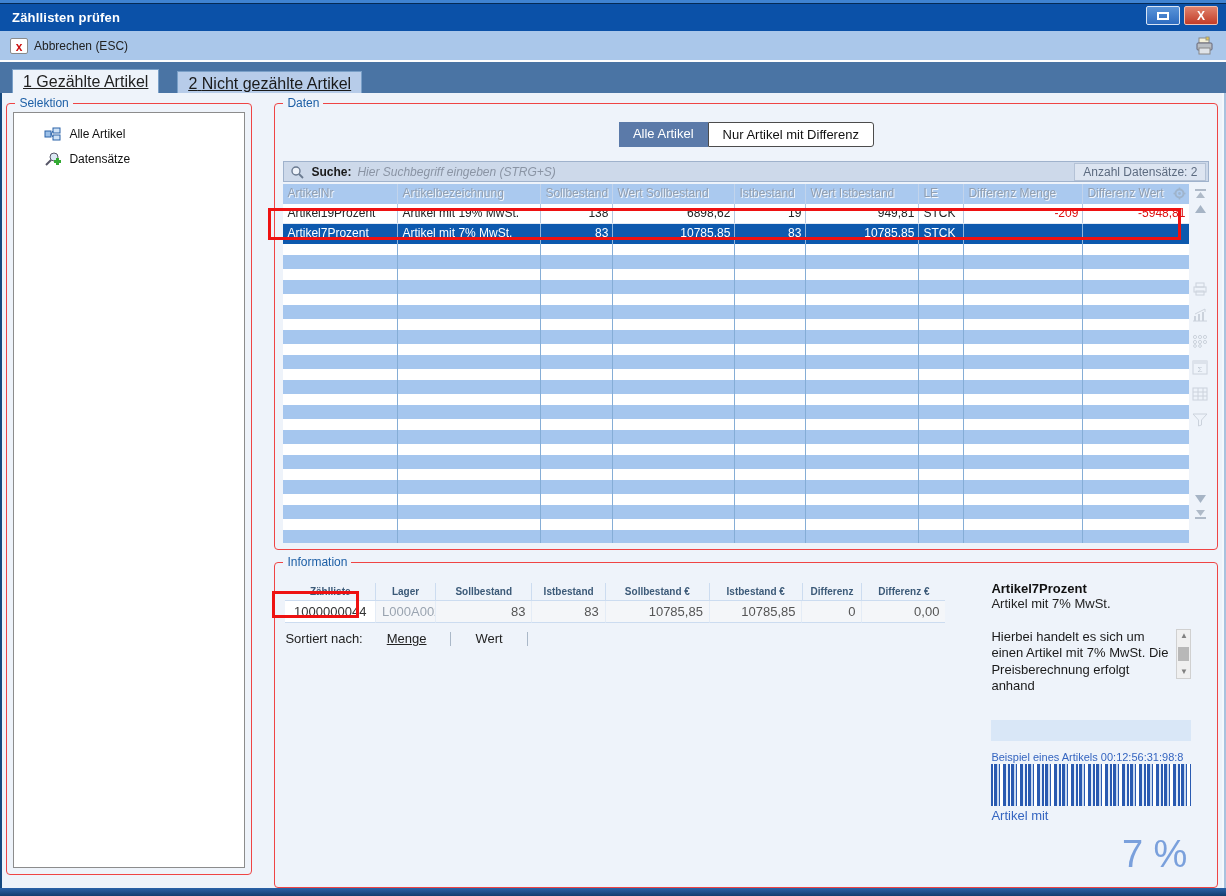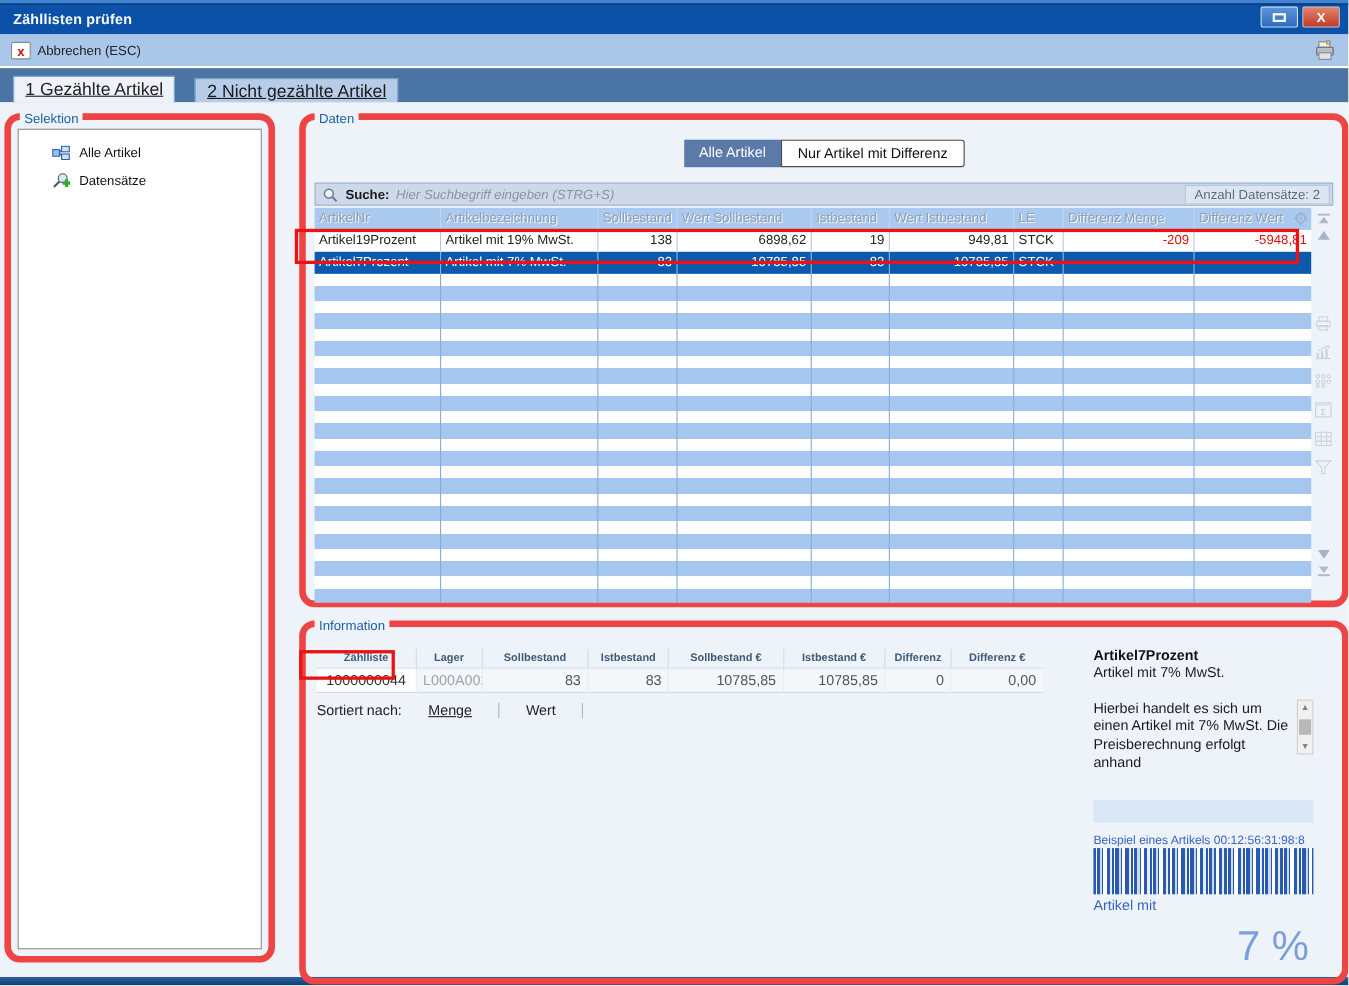--- a/index.html
+++ b/index.html
@@ -1,18 +1,18 @@
 <!DOCTYPE html>
 <html><head>
 <meta charset="utf-8">
 <style>
   * { margin:0; padding:0; box-sizing:border-box; }
   html,body { background:#fff; }
   body { font-family:"Liberation Sans","DejaVu Sans",sans-serif; font-size:12px; color:#222; }
-  #page { position:relative; width:1226px; height:896px; overflow:hidden; background:#fef9c3; }
+  #page { position:relative; width:1226px; height:896px; overflow:hidden; background:#701a75; }
 
   
   .titlebar { position:relative; height:31px; background:#0b51a8; border-top:3px solid #3f83d2; box-shadow:inset 0 1px 0 #052a55; display:flex; align-items:center; }
   .titlebar .title { color:#fff; font-weight:bold; font-size:13px; padding-left:12px; letter-spacing:.2px; }
   .winbtns { position:absolute; right:8px; top:3px; display:flex; gap:4px; }
   .wbtn { width:34px; height:19px; border:1px solid #d8e4f4; border-radius:2px; display:flex; align-items:center; justify-content:center; }
   .wbtn.restore { background:linear-gradient(#5a94d8,#2e6cc0); }
   .wbtn.close { background:linear-gradient(#e0826c,#c23c28); border-color:#f0c0b0; }
   .restore-glyph { width:12px; height:8px; border:2px solid #fff; background:transparent; }
   .close-glyph { color:#fff; font-weight:bold; font-size:12px; line-height:1; }
@@ -29,21 +29,21 @@
   .tab.inactive { background:#b7cce9; color:#1a1a1a; }
   .u { text-decoration:underline; }
 
   .frame { display:flex; height:795px; }
   .frame-left { width:12px; background:linear-gradient(90deg,#16497f 0 4px,#4a74a4 4px 100%); }
   .frame-right { width:18px; background:linear-gradient(90deg,#f4f8fd 0 2px,#a9c2de 2px 5px,#4d79ae 5px 12px,#1c4c86 12px 100%); }
   .frame-bottom { height:8px; background:linear-gradient(#2a62a8,#123d6e); }
   .content { flex:1; background:#eef3fa; position:relative; padding:10px 4px 0 4px; display:flex; }
 
   
-  .groupbox { position:relative; border:6px solid #ef4444; border-radius:14px; }
+  .groupbox { position:relative; border:1px solid #ef4444; border-radius:4px; }
   .groupbox > .gb-label { position:absolute; top:-8px; left:8px; background:#eef3fa; padding:0 4px; color:#1d5fa6; font-size:12px; }
 
   .selektion { width:246px; height:772px; margin-right:10px; flex:none; }
   .sel-panel { position:absolute; top:8px; left:6px; right:6px; bottom:6px; background:#fff; border:1px solid #8c8c8c; padding:14px 0 0 30px; }
   .sel-item { display:flex; align-items:center; gap:8px; margin-bottom:10px; }
   .sel-item .lbl { font-size:12px; color:#111; }
 
   .right-col { flex:1; display:flex; flex-direction:column;padding-left:12px; }
   .daten { height:449px; margin-bottom:12px; padding:6px; }
   .information { height:356px; padding:10px 6px 6px 10px; }

